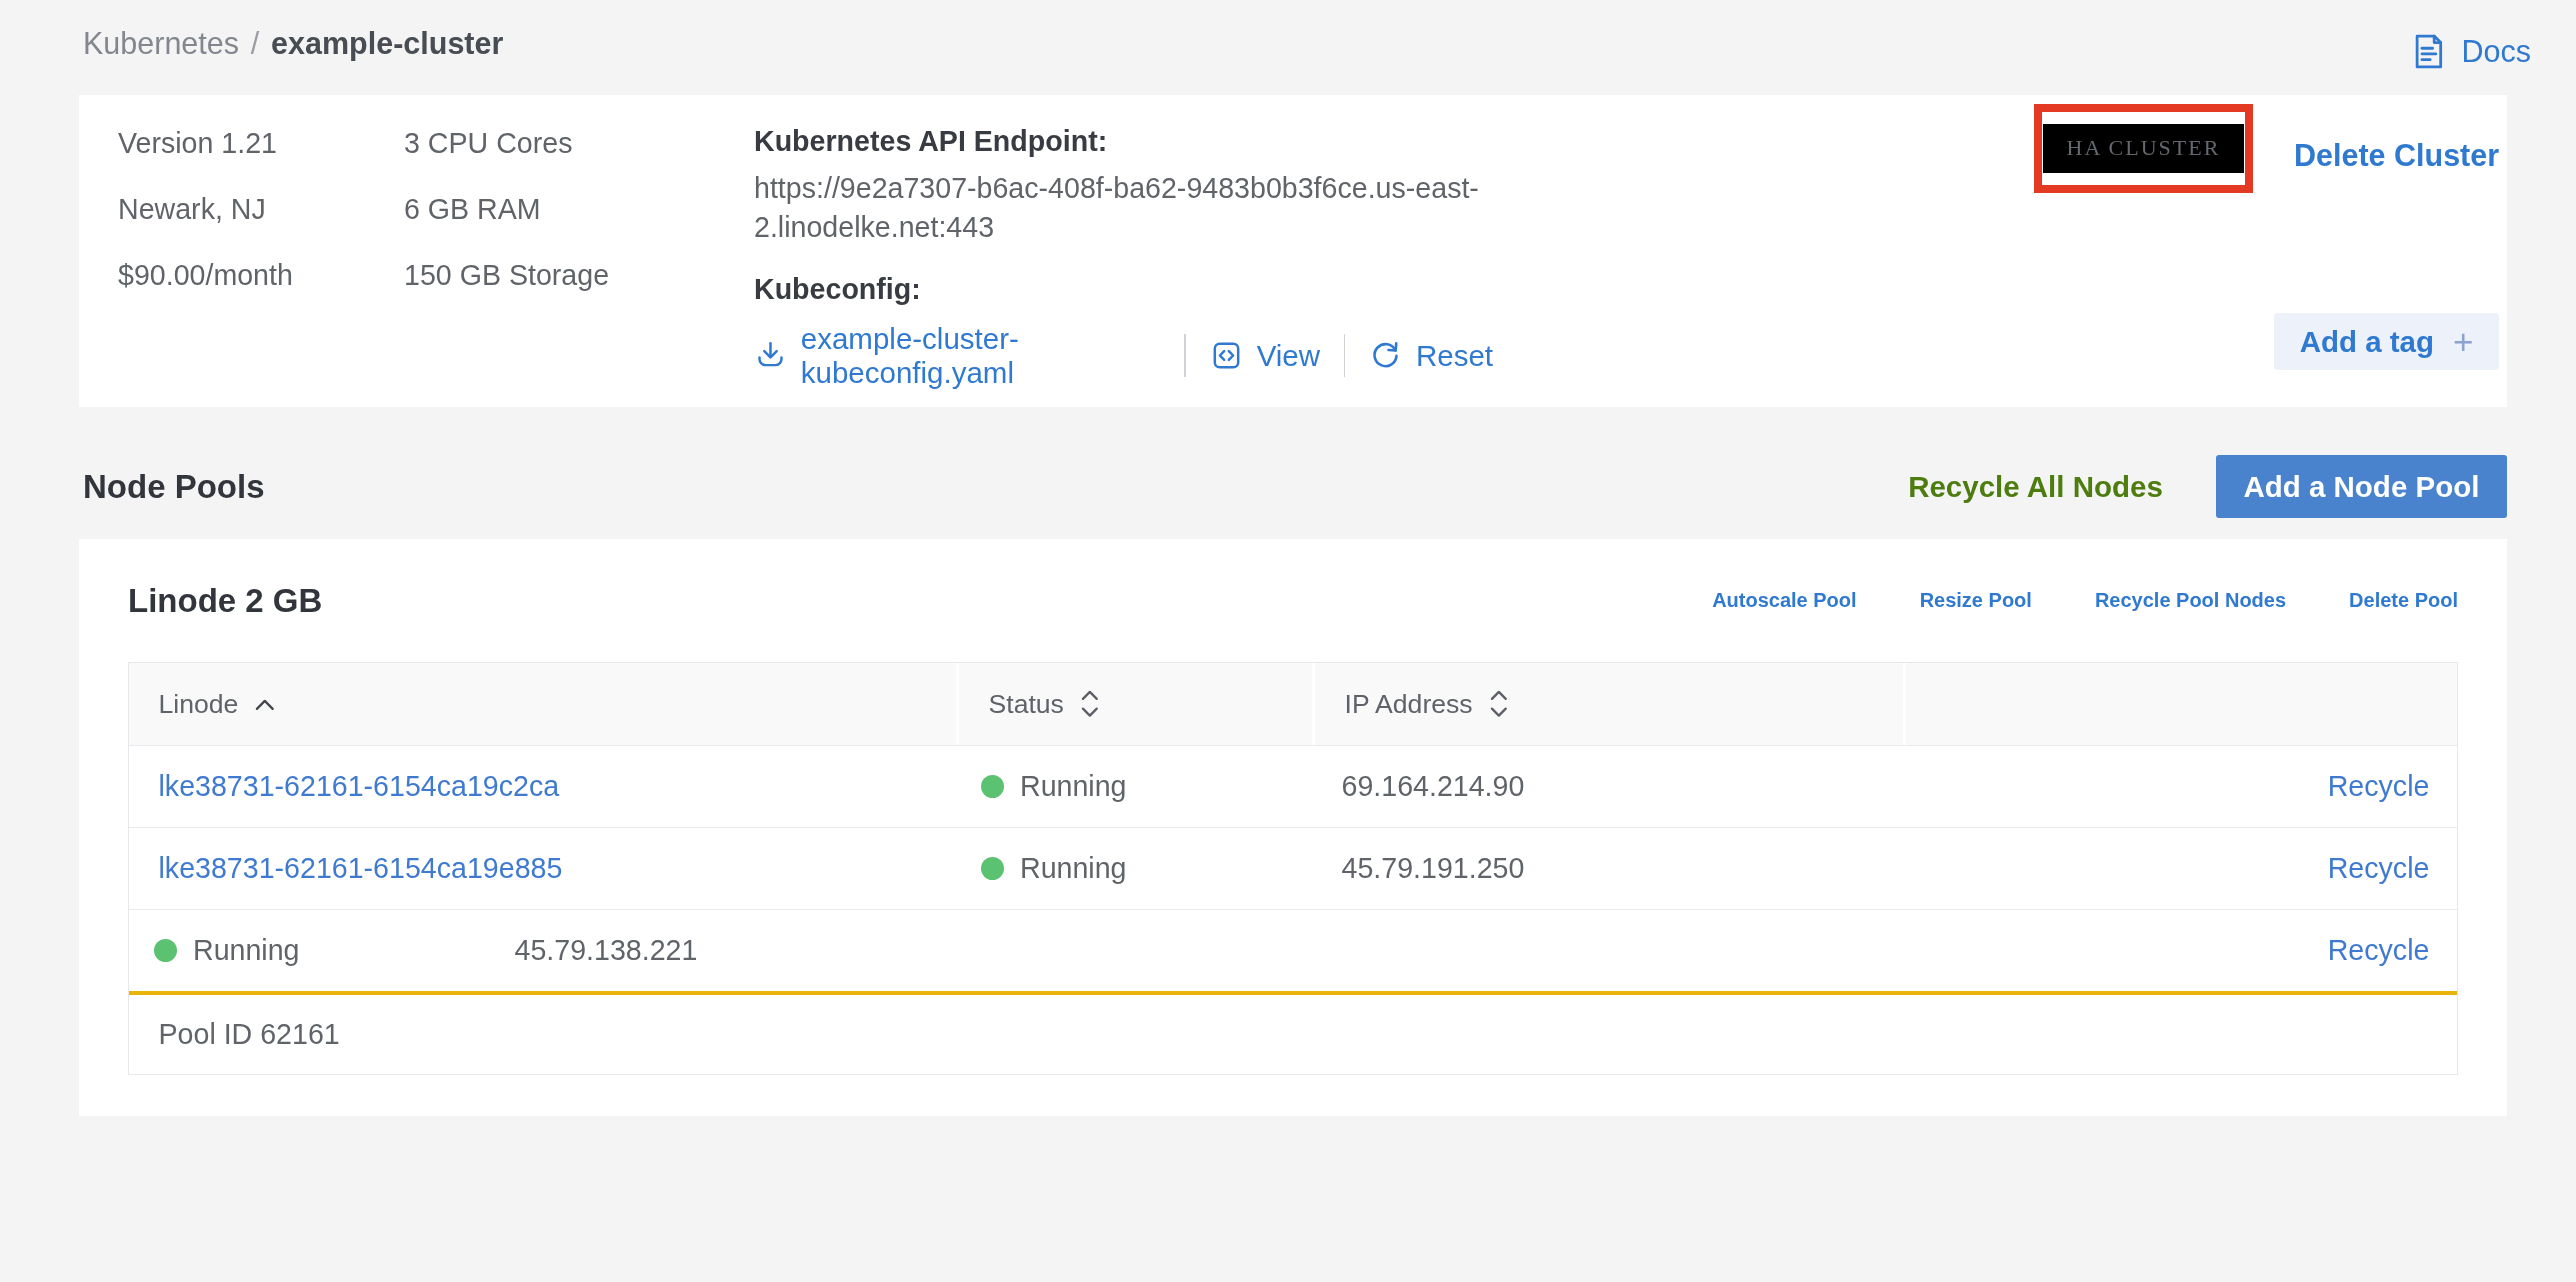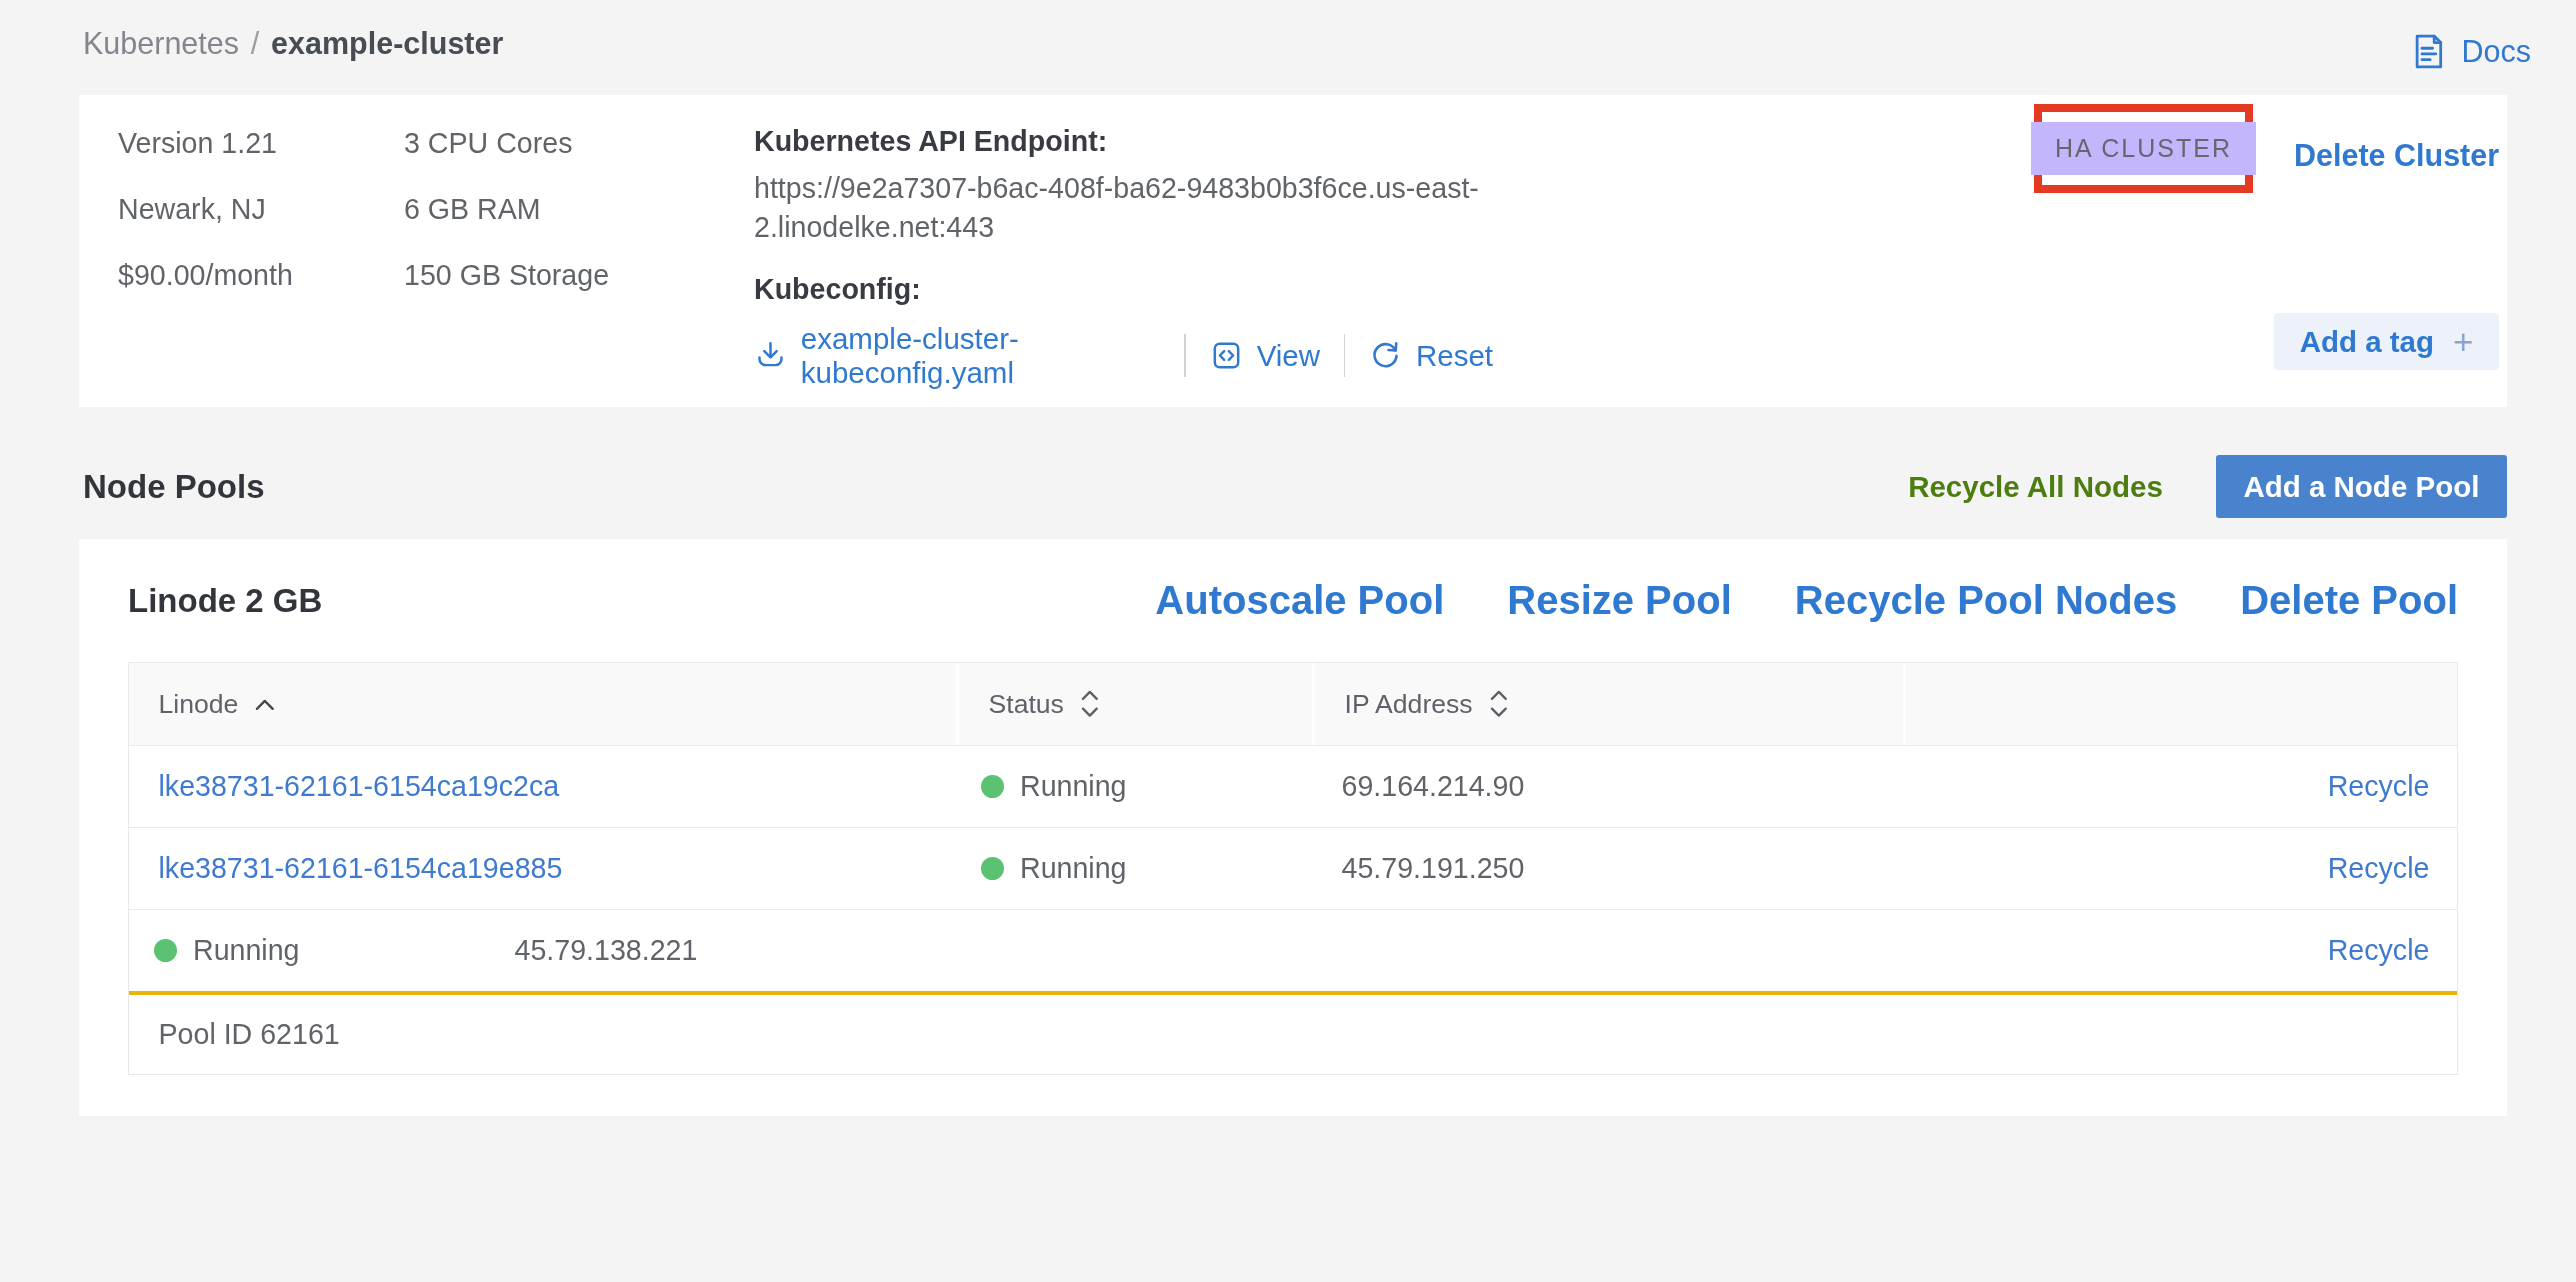--- a/index.html
+++ b/index.html
@@ -40,22 +40,22 @@
   .block-label { font-size: 28.6px; font-weight: bold; color: #383c42; }
   .endpoint-url { margin-top: 11.8px; font-size: 28.6px; line-height: 39px; color: #606469; word-break: break-all; }
   .kubeconfig-label { margin-top: 25.6px; }
   .kc-row { margin-top: 15.8px; display: flex; align-items: center; gap: 15.8px; }
   .kc-link { display: flex; align-items: center; gap: 13.8px; color: #2f79d0; font-size: 29.5px; cursor: pointer; }
   .v-divider { width: 2px; height: 43px; background: #cfd3d8; margin: 0 7.9px; }
 
   
   .ha-annotation { left: 1955px; top: 8.9px; width: 219px; height: 89px;
     border: 8.9px solid #e43a23; display: flex; align-items: center; justify-content: center; }
-  .ha-chip { background: #c4b5fd; color: #64686d; font-size: 25px; letter-spacing: 2px;
-    padding: 11.8px 23.6px; white-space: nowrap; }
+  .ha-chip { background: #000000; color: #64686d; font-size: 22px; letter-spacing: 2px;
+    padding: 11.8px 23.6px; white-space: nowrap; font-family: Liberation Serif, serif; }
 
   .delete-cluster { top: 43px; right: 7.9px; font-size: 30.5px; font-weight: bold; color: #2f79d0; cursor: pointer; }
 
   .add-tag { right: 7.9px; top: 218px; height: 57px; padding: 0 25.6px; border-radius: 3.9px;
     background: #edf1f9; display: flex; align-items: center; gap: 19px; cursor: pointer; }
   .add-tag-label { color: #2f79d0; font-size: 29.5px; font-weight: bold; }
   .add-tag-plus { color: #8aa3cf; font-size: 35px; font-weight: 400; line-height: 35px; }
 
   
   .pools-header { left: 83px; right: 69px; top: 445px; height: 83px; display: flex; align-items: center; }
@@ -63,21 +63,21 @@
   .pools-spacer { flex: 1; }
   .recycle-all { font-size: 29.5px; font-weight: bold; color: #4d7c0f; cursor: pointer; }
   .add-pool-btn { margin-left: 53px; height: 63px; padding: 0 27.6px; background: #4983cd; border: none;
     border-radius: 3px; color: #ffffff; font-size: 29.5px; font-weight: bold;
     font-family: "Liberation Sans", sans-serif; display: flex; align-items: center; cursor: pointer; }
 
   
   .pool-header { height: 123px; display: flex; align-items: center; padding: 0 49px; }
   .pool-name { font-size: 33px; font-weight: bold; color: #32363c; }
   .pool-actions { margin-left: auto; display: flex; gap: 63px; }
-  .pool-action { font-size: 40px; font-weight: bold; color: #2f79d0; cursor: pointer; white-space: nowrap; }
+  .pool-action { font-size: 20px; font-weight: bold; color: #2f79d0; cursor: pointer; white-space: nowrap; }
 
   
   .nodes-table { margin: 0 49px; border: 1px solid #e6e8eb; }
   .t-header { display: flex; background: #f9f9fa; height: 82px; }
   .t-hcell { display: flex; align-items: center; gap: 15px; padding-left: 29.5px;
     font-size: 26.6px; color: #5f6369; cursor: pointer; }
   .t-hcell + .t-hcell { border-left: 3px solid #ffffff; }
   .col-linode { width: 827px; }
   .col-status { width: 356px; }
   .col-ip     { width: 591px; }

